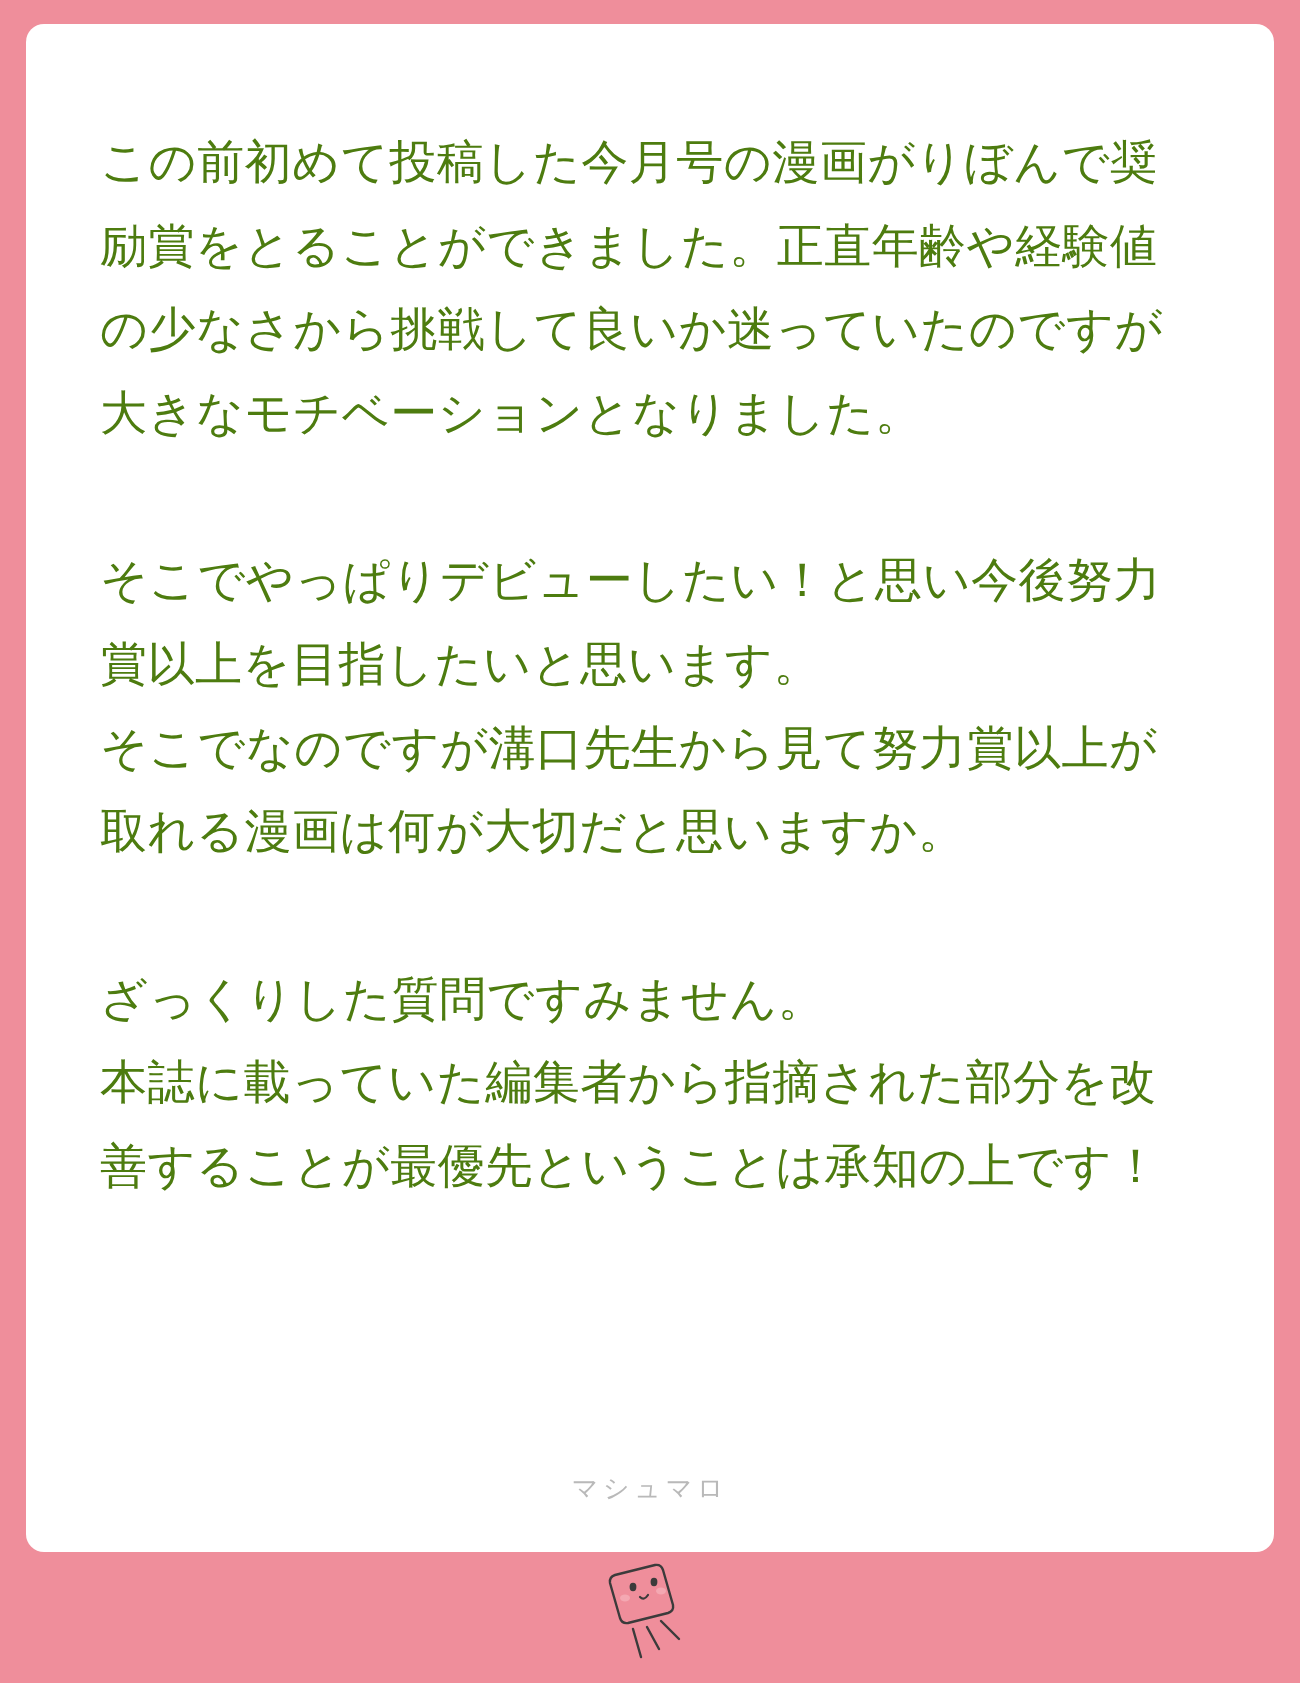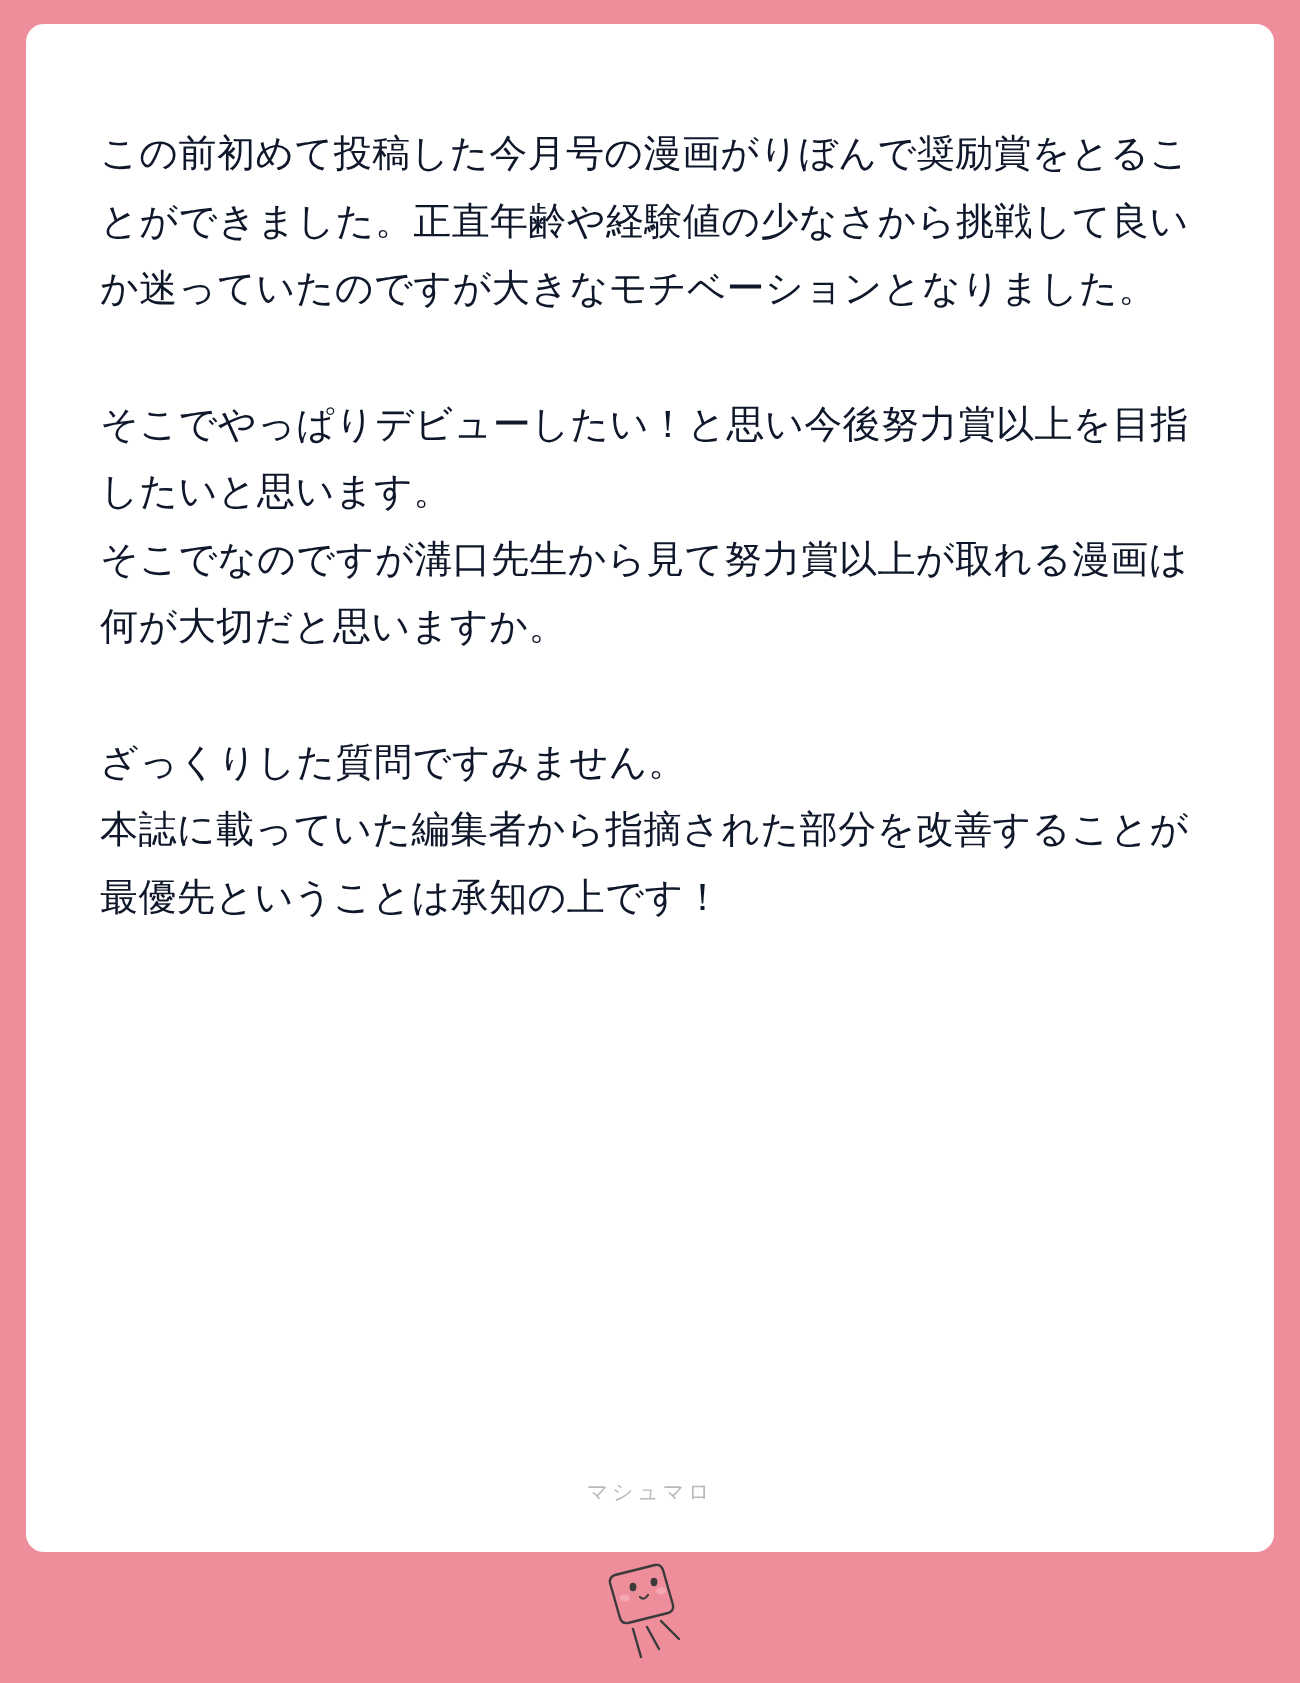--- a/index.html
+++ b/index.html
@@ -25,36 +25,36 @@
     position: relative;
     box-sizing: border-box;
     width: 1248px;
     height: 1528px;
     background: #ffffff;
     border-radius: 18px;
     padding: 96px 74px 0 74px;
     overflow: hidden;
   }
   .message {
-    color: #0f172a;
-    font-size: 38px;
+    color: #4d7c0f;
+    font-size: 47px;
     line-height: 1.78;
     letter-spacing: 0.01em;
     white-space: pre-wrap;
     word-break: break-all;
     font-weight: 400;
   }
   .brand {
     position: absolute;
     left: 0;
     right: 0;
     bottom: 46px;
     text-align: center;
     color: #b9b9b9;
-    font-size: 21px;
+    font-size: 26px;
     letter-spacing: 0.18em;
   }
   .footer-logo {
     position: absolute;
     left: 0;
     right: 0;
     bottom: 10px;
     height: 120px;
     display: flex;
     align-items: center;

